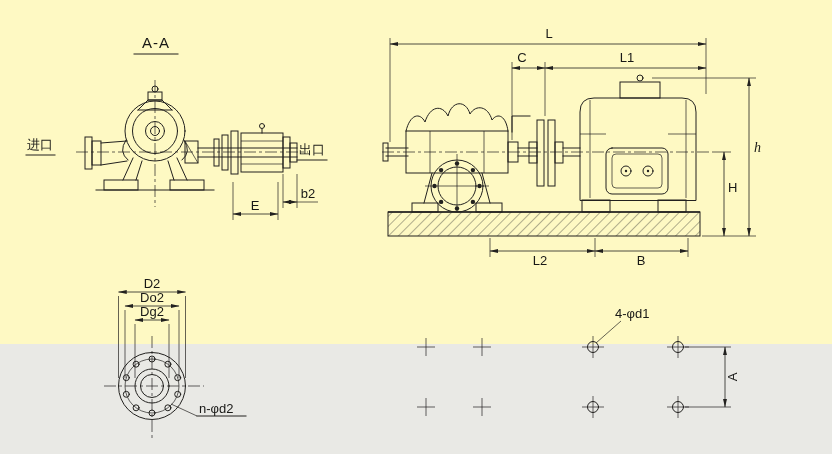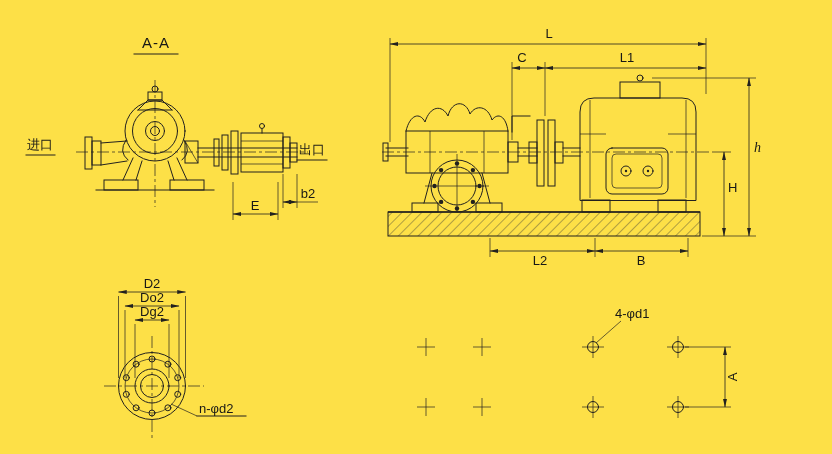--- a/index.html
+++ b/index.html
@@ -1,16 +1,16 @@
 <!DOCTYPE html>
 <html><head>
 <meta charset="utf-8">
 <style>
   html,body{margin:0;padding:0;width:832px;height:454px;background:#e9e9e5;overflow:hidden;}
-  .sheet{width:832px;height:454px;background:#fde047;position:relative;}
+  .sheet{width:832px;height:344px;background:#fef9c3;position:relative;}
   svg{display:block;}
   .ln{stroke:#22211f;stroke-width:1;fill:none;stroke-linecap:square;}
   .thin{stroke:#22211f;stroke-width:.7;fill:none;}
   .thick{stroke:#22211f;stroke-width:1.6;fill:none;}
   .cl{stroke:#22211f;stroke-width:.7;fill:none;stroke-dasharray:12 3 3 3;}
   .dim{stroke:#22211f;stroke-width:.8;fill:none;}
   .solid{fill:#22211f;stroke:none;}
   .hatched{fill:url(#hatch);stroke:#22211f;stroke-width:1;}
   text{font-family:"Liberation Sans","DejaVu Sans",sans-serif;font-size:13px;fill:#181816;}
   .t-title{font-size:15px;letter-spacing:1px;}

